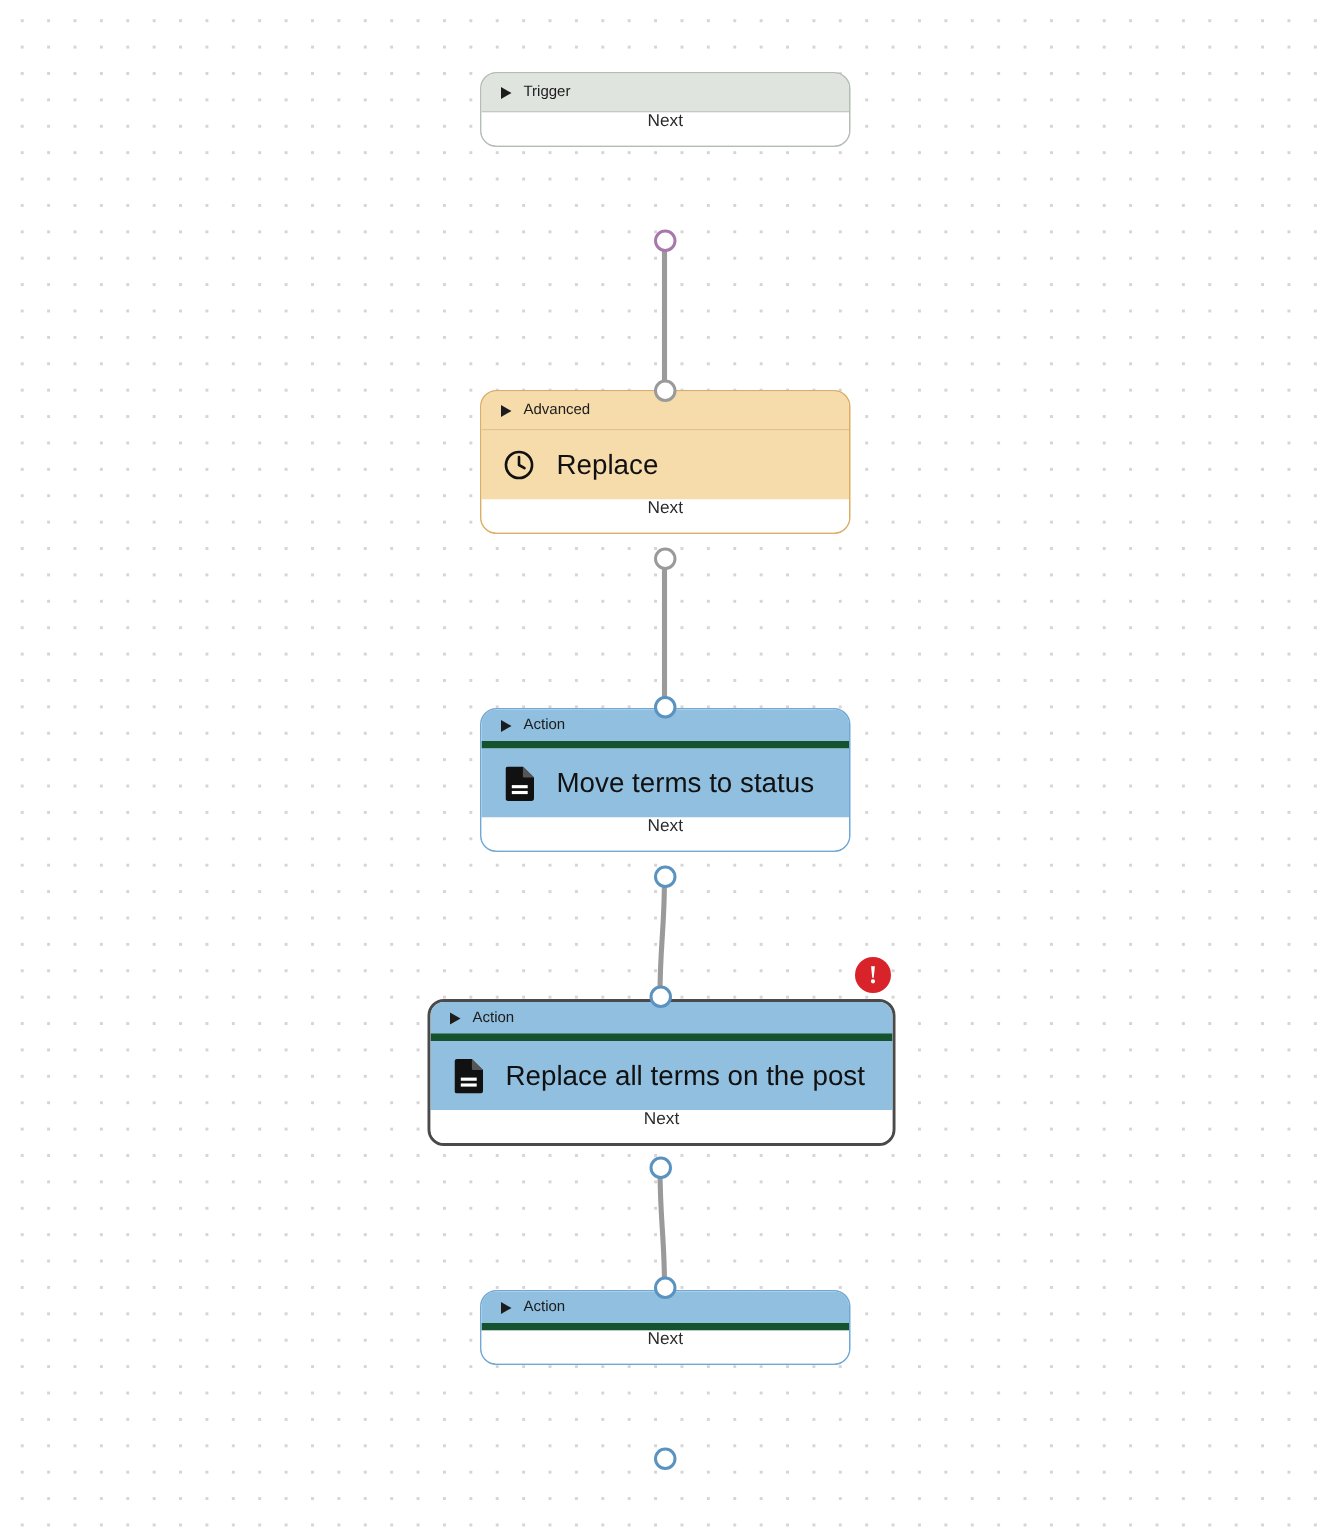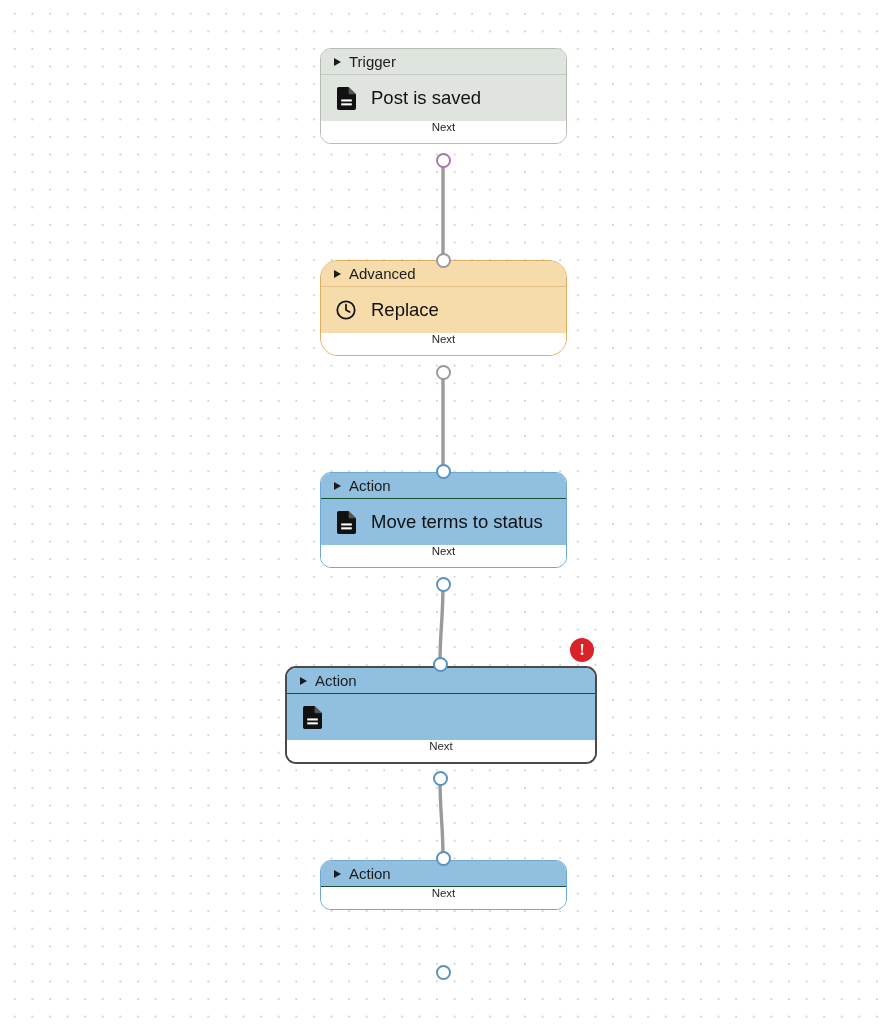--- a/index.html
+++ b/index.html
@@ -25,21 +25,21 @@
   .node.plain{border:1px solid #b9b9b9;}
   .node.plain.green{border-color:#b4bdb4;}
   .node.plain.tan{border-color:#dcae63;}
   .node.plain.blue{border-color:#6fa8d4;}
   .node.selected{border:2px solid #4a4a4a;}
 
   .nhead{
     height:26px;
     display:flex;align-items:center;
     padding-left:13px;
-    font-size:15px;
+    font-size:10px;
     color:#1c1c1c;
     box-sizing:border-box;
   }
   .nhead .tri{
     width:0;height:0;
     border-left:7px solid #1c1c1c;
     border-top:4.5px solid transparent;
     border-bottom:4.5px solid transparent;
     margin-right:8px;
     flex:0 0 auto;
@@ -67,21 +67,21 @@
     display:flex;align-items:flex-start;justify-content:center;
     font-size:11.5px;
     color:#2a2a2a;
   }
 
   
   .green .nhead{background:#dfe4df;border-bottom:1px solid #c3cac3;}
   .green .nbody{background:#dfe4df;}
   .tan   .nhead{background:#f6dbab;border-bottom:1px solid #e3c189;}
   .tan   .nbody{background:#f6dbab;}
-  .blue  .nhead{background:#90bfdf;border-bottom:1px solid #14532d;}
+  .blue  .nhead{background:#90bfdf;border-bottom:5px solid #14532d;}
   .blue  .nbody{background:#90bfdf;}
 
   .port{
     position:absolute;
     width:15px;height:15px;
     border-radius:50%;
     background:#ffffff;
     box-sizing:border-box;
     border:2px solid #9a9a9a;
   }
@@ -116,36 +116,25 @@
       <path d="M443,584 C443,620 440,630 440,664" fill="none" stroke="#9a9a9a" stroke-width="3.4" stroke-linecap="round"></path>
       <path d="M440,778 C440,814 443,824 443,858" fill="none" stroke="#9a9a9a" stroke-width="3.4" stroke-linecap="round"></path>
     </svg>
 
   <div id="nodes-layer">
       <div class="node green plain" style="left: 320px; top: 48px; width: 247px;">
         <div class="nhead">
           <span class="tri"></span>
           <span>Trigger</span>
         </div>
-        <div class="nbody">
-          <span class="ico">
-            <svg width="19" height="23" viewBox="0 0 19 23">
-              <path d="M0 1.8 A1.8 1.8 0 0 1 1.8 0 H11.5 L19 7.3 V21.2 A1.8 1.8 0 0 1 17.2 23 H1.8 A1.8 1.8 0 0 1 0 21.2 Z" fill="#111"></path>
-              <path d="M11.6 0 L19 7.3 H12.4 A0.8 0.8 0 0 1 11.6 6.5 Z" fill="#555"></path>
-              <rect x="4.2" y="12.4" width="10.6" height="2.1" fill="#fff"></rect>
-              <rect x="4.2" y="16.3" width="10.6" height="2.1" fill="#fff"></rect>
-            </svg>
-          </span>
-          <span class="lbl">Post is saved</span>
-        </div>
-        <div class="nfoot">
-          <span>Next</span>
-        </div>
-      </div>
-      <div class="node tan plain" style="left: 320px; top: 260px; width: 247px; border-radius: 18px;">
+        <div class="nfoot">
+          <span>Next</span>
+        </div>
+      </div>
+      <div class="node tan plain" style="left: 320px; top: 260px; width: 247px;">
         <div class="nhead">
           <span class="tri"></span>
           <span>Advanced</span>
         </div>
         <div class="nbody">
           <span class="ico">
             <svg width="22" height="22" viewBox="0 0 24 24">
               <circle cx="12" cy="12" r="9.5" fill="none" stroke="#111" stroke-width="1.9"></circle>
               <path d="M12 6.2 V12 L16 14.2" fill="none" stroke="#111" stroke-width="1.9" stroke-linecap="round" stroke-linejoin="round"></path>
             </svg>
@@ -183,20 +172,21 @@
         </div>
         <div class="nbody">
           <span class="ico">
             <svg width="19" height="23" viewBox="0 0 19 23">
               <path d="M0 1.8 A1.8 1.8 0 0 1 1.8 0 H11.5 L19 7.3 V21.2 A1.8 1.8 0 0 1 17.2 23 H1.8 A1.8 1.8 0 0 1 0 21.2 Z" fill="#111"></path>
               <path d="M11.6 0 L19 7.3 H12.4 A0.8 0.8 0 0 1 11.6 6.5 Z" fill="#555"></path>
               <rect x="4.2" y="12.4" width="10.6" height="2.1" fill="#fff"></rect>
               <rect x="4.2" y="16.3" width="10.6" height="2.1" fill="#fff"></rect>
             </svg>
           </span>
+          <span class="lbl">Replace all terms on the post</span>
         </div>
         <div class="nfoot">
           <span>Next</span>
         </div>
       </div>
       <div class="node blue plain" style="left: 320px; top: 860px; width: 247px;">
         <div class="nhead">
           <span class="tri"></span>
           <span>Action</span>
         </div>

